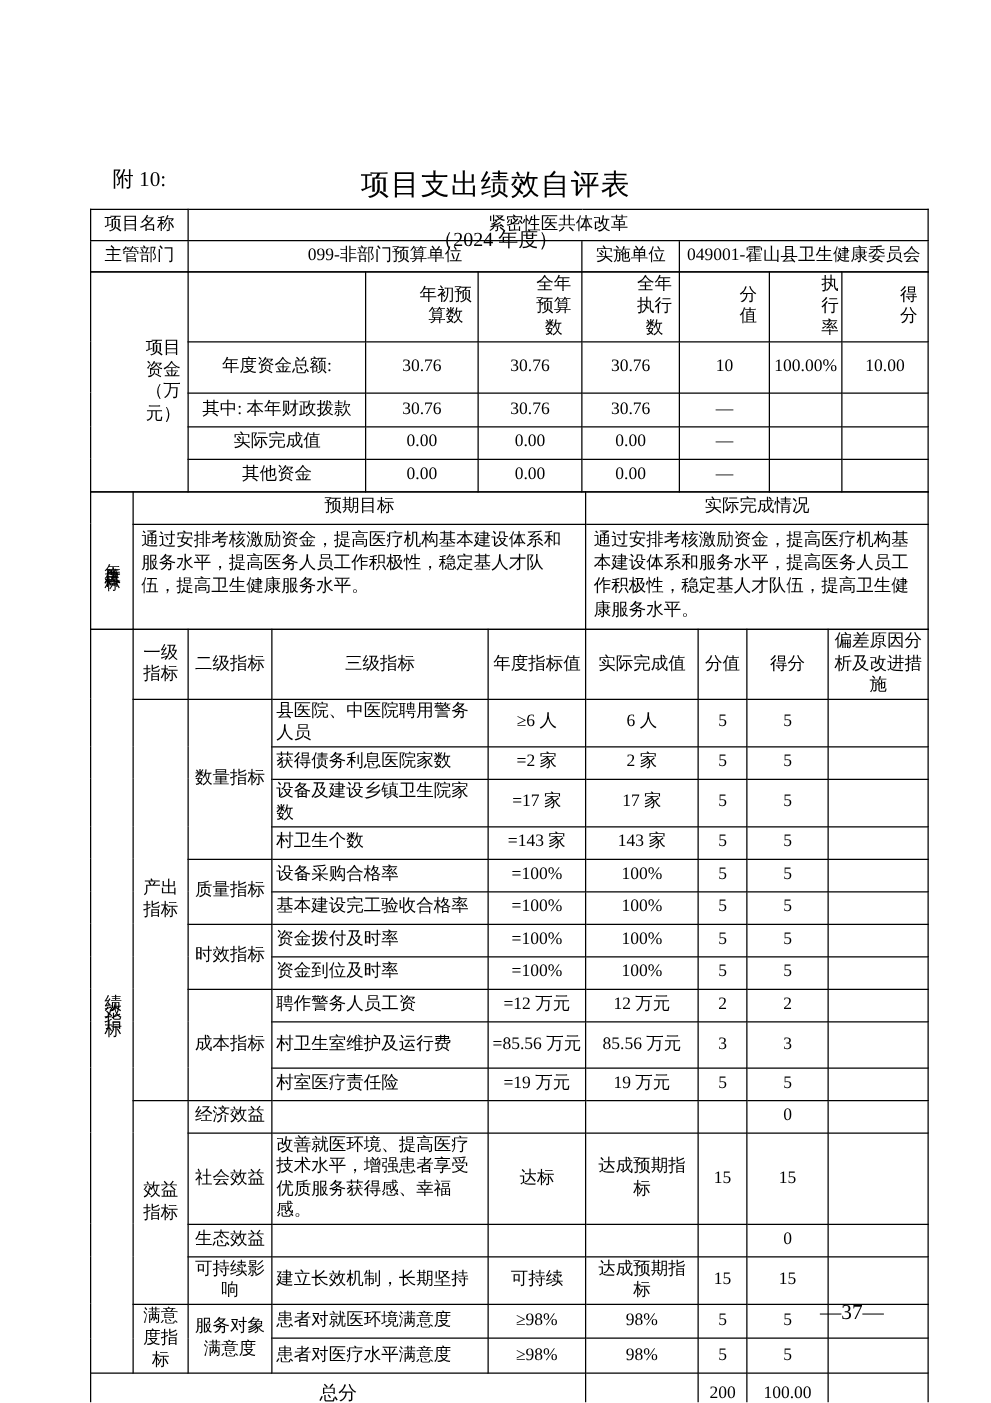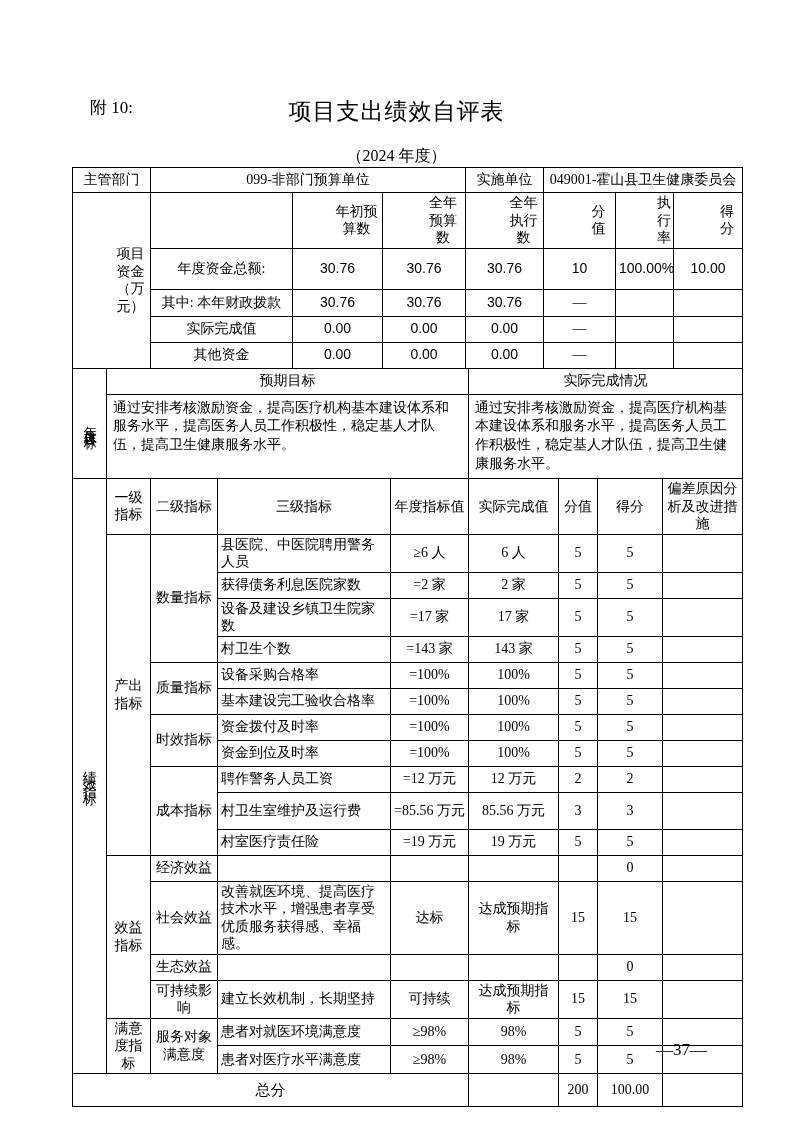--- a/index.html
+++ b/index.html
@@ -4,21 +4,21 @@
 <style>
   html,body{margin:0;padding:0;background:#ffffff;}
   .page{
     position:relative;
     width:793px;height:1122px;
     background:#ffffff;
     font-family:"Liberation Serif","DejaVu Serif",serif;
     color:#000;
     overflow:hidden;
   }
-  .title-row{position:relative;padding-top:96px;height:36px;}
+  .title-row{position:relative;padding-top:96px;height:36px;margin-top:36px;}
   .attach{position:absolute;left:90px;top:96px;font-size:17px;}
   .main-title{text-align:center;font-size:23px;font-weight:normal;letter-spacing:1px;}
   .subtitle{text-align:center;font-size:16px;margin-top:14px;}
   .tbl-zone{position:absolute;left:72px;top:167px;width:670px;}
   table{border-collapse:collapse;table-layout:fixed;width:670px;}
   table + table{margin-top:-1px;}
   td{
     border:1px solid #000;
     font-size:14px;
     padding:1px 3px;
@@ -47,21 +47,21 @@
   .gc td{height:66px;vertical-align:top;padding:4px 6px;}
   .ih td{height:44px;}
   .r25 td{height:23px;}
   .r36 td{height:34px;}
   .r50 td{height:48px;}
   .r34 td{height:32px;}
   .tot td{height:30px;}
   .tot .lbl{font-weight:normal;font-size:15px;}
   .goal-text{font-size:14px;line-height:1.35;text-align:left;display:block;}
   .pagenum{position:absolute;right:86px;top:1040px;font-size:17px;}
-  .num{font-family:Liberation Sans, sans-serif;}
+  .num{font-family:Liberation Serif, serif;}
 </style>
 </head>
 <body>
 
 <div class="page">
 
   <div class="title-row">
     <span class="attach">附 10:</span>
     <div class="main-title">项目支出绩效自评表</div>
   </div>
@@ -70,20 +70,24 @@
   <div class="tbl-zone">
 
     <table>
       <colgroup>
           <col style="width:78px">
           <col style="width:315px">
           <col style="width:78px">
           <col style="width:199px">
         </colgroup>
       <tbody>
+          <tr class="h24">
+        <td>项目名称</td>
+        <td colspan="3">紧密性医共体改革</td>
+      </tr>
       <tr class="h24">
         <td>主管部门</td>
         <td>099-非部门预算单位</td>
         <td>实施单位</td>
         <td>049001-霍山县卫生健康委员会</td>
       </tr>
     </tbody>
       </table>
 
     <table>

